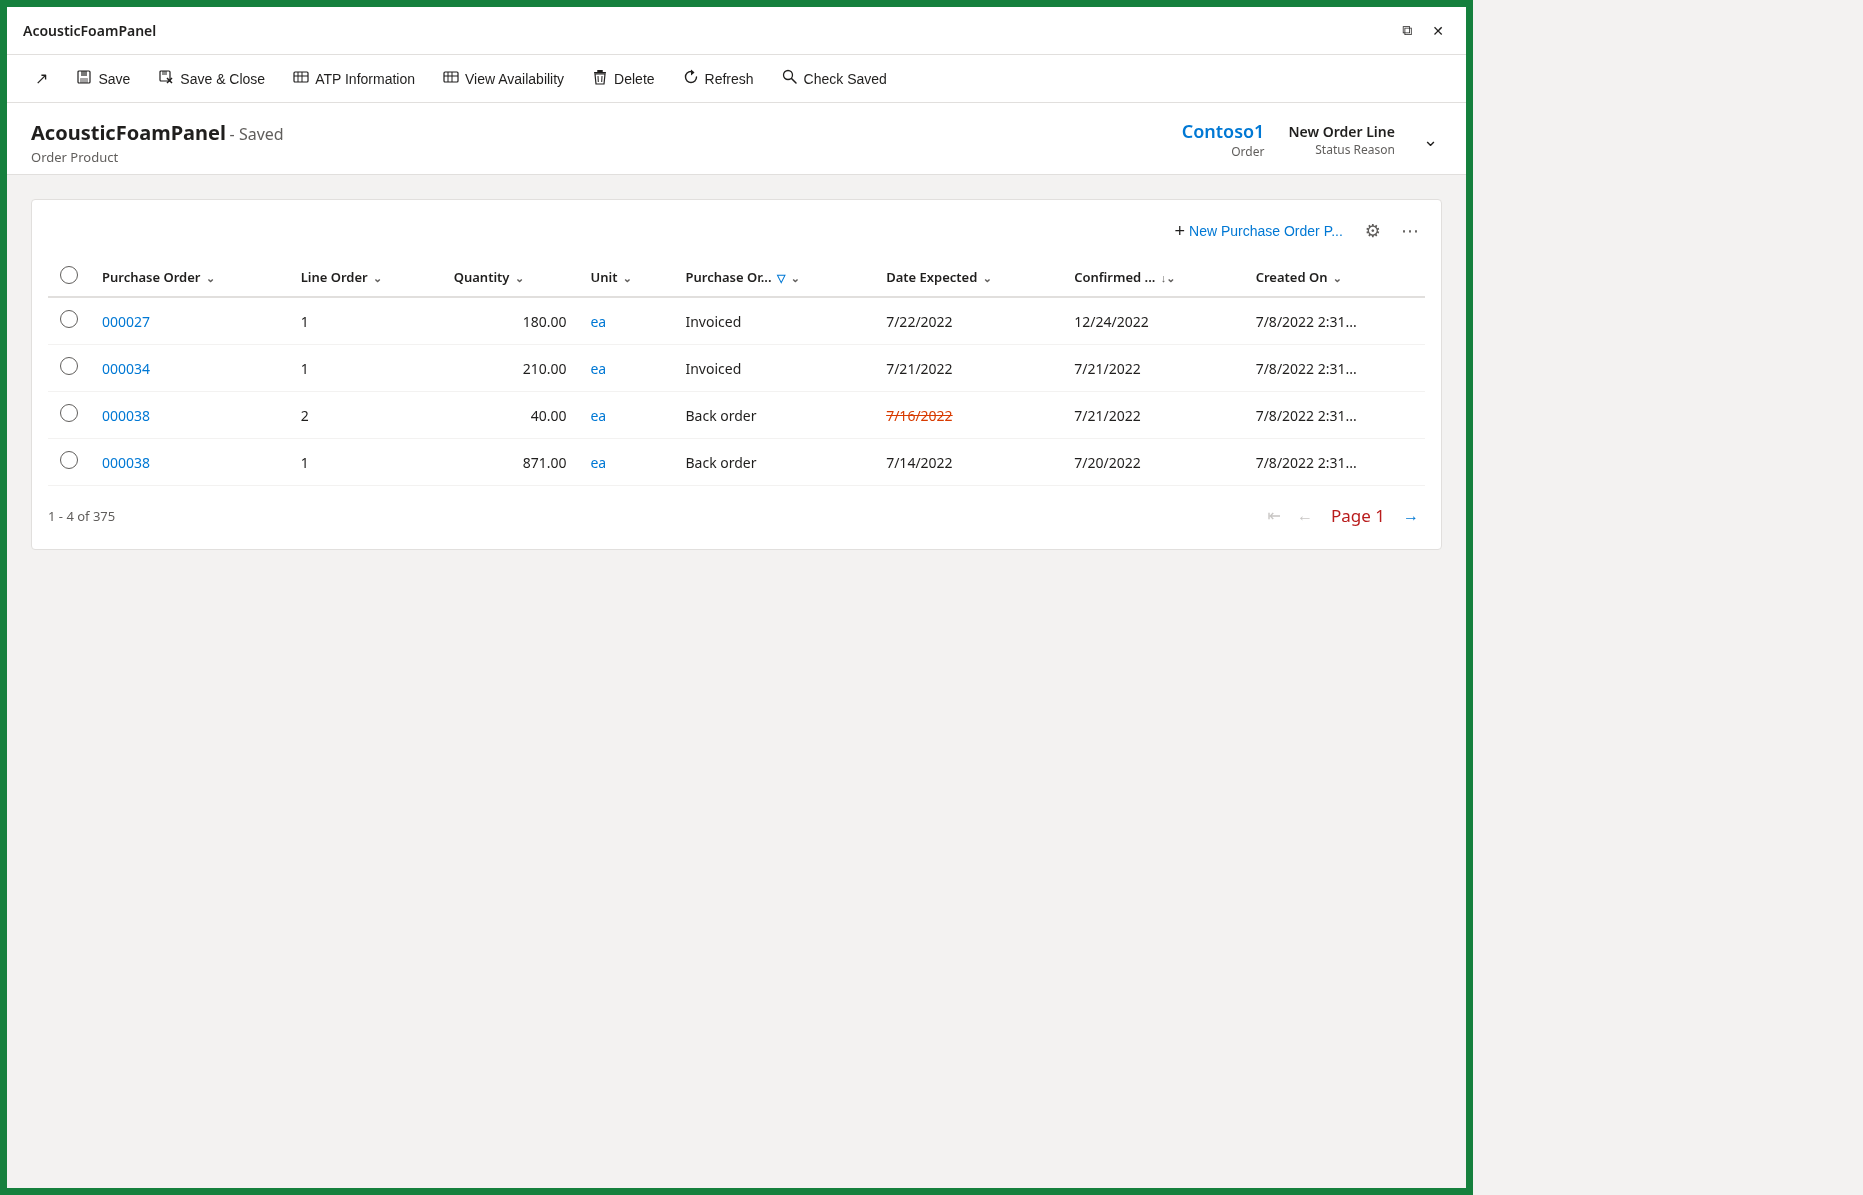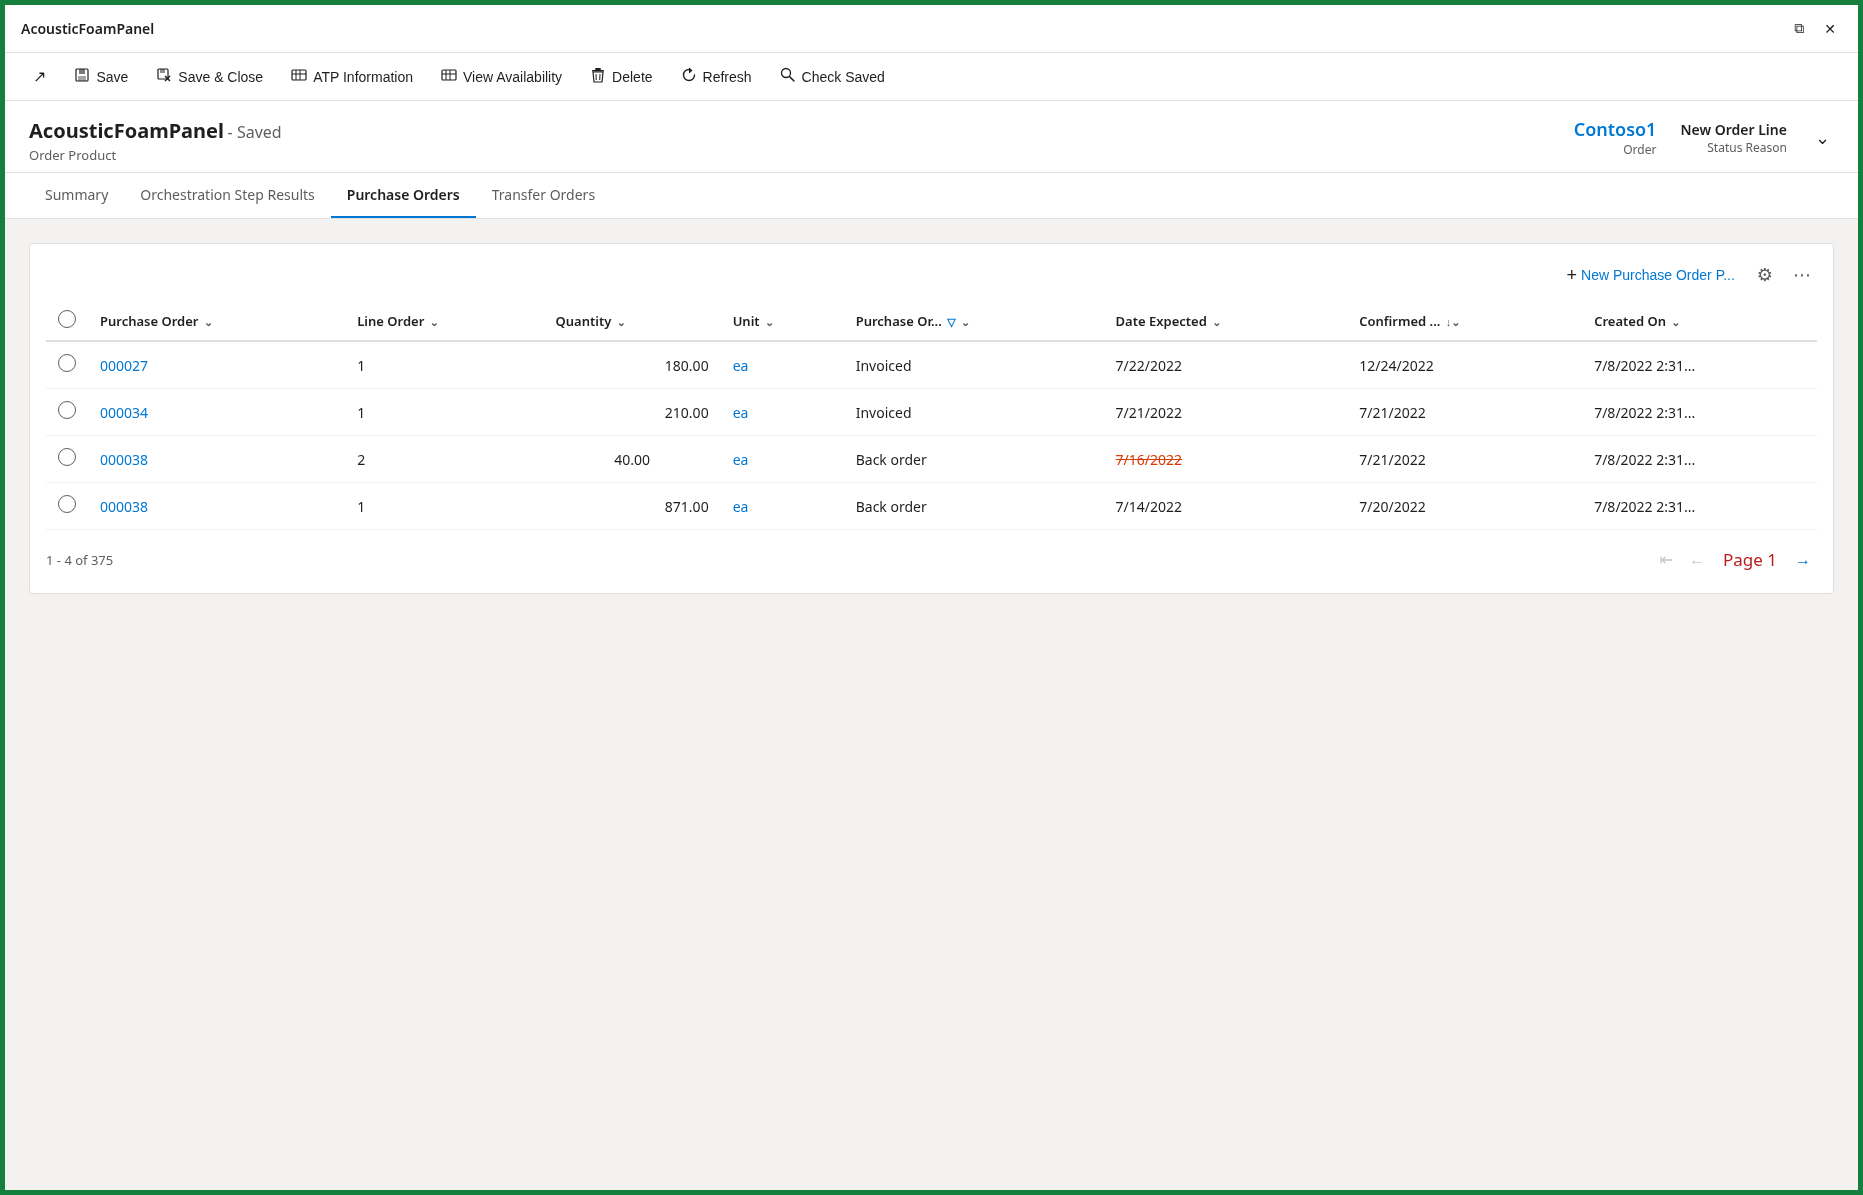--- a/index.html
+++ b/index.html
@@ -6,22 +6,22 @@
     body {
       font-family: 'Segoe UI', system-ui, -apple-system, sans-serif;
       font-size: 14px;
       background: #f3f2f1;
       color: #201f1e;
       width: 1863px;
       min-height: 1195px;
     }
     .window {
       background: #ffffff;
-      border: 5px solid #15803d;
-      width: 1863px;
+      border: 7px solid #15803d;
+      width: 1473px;
       min-height: 1195px;
       display: flex;
       flex-direction: column;
     }
     .title-bar {
       display: flex;
       align-items: center;
       justify-content: space-between;
       padding: 8px 16px;
       border-bottom: 1px solid #e1dfdd;
@@ -360,34 +360,20 @@
         <span class="meta-label">Order</span>
       </div>
       <div class="meta-item">
         <span class="meta-value">New Order Line</span>
         <span class="meta-label">Status Reason</span>
       </div>
       <button class="chevron-btn">⌄</button>
     </div>
   </div>
 
-  <div class="tabs">
-    <div class="tab">
-      <span>Summary</span>
-    </div>
-    <div class="tab">
-      <span>Orchestration Step Results</span>
-    </div>
-    <div class="tab active">
-      <span>Purchase Orders</span>
-    </div>
-    <div class="tab">
-      <span>Transfer Orders</span>
-    </div>
-  </div>
 
   <div class="content-area">
     <div class="grid-container">
 
       <div class="grid-toolbar">
         <button class="grid-toolbar-btn">
           <span class="plus">+</span>
           <span>New Purchase Order P...</span>
         </button>
         <button class="gear-icon">⚙</button>
@@ -462,21 +448,21 @@
       <td><span>7/21/2022</span></td>
       <td>7/21/2022</td>
       <td>7/8/2022 2:31...</td>
     </tr>
             <tr>
       <td class="checkbox-col">
         <span class="circle-checkbox"></span>
       </td>
       <td class="link">000038</td>
       <td>2</td>
-      <td style="text-align:center;">40.00</td>
+      <td style="text-align:right;">40.00</td>
       <td style="color:#0078d4;cursor:pointer;">ea</td>
       <td>Back order</td>
       <td><span class="strikethrough">7/16/2022</span></td>
       <td>7/21/2022</td>
       <td>7/8/2022 2:31...</td>
     </tr>
             <tr>
       <td class="checkbox-col">
         <span class="circle-checkbox"></span>
       </td>

